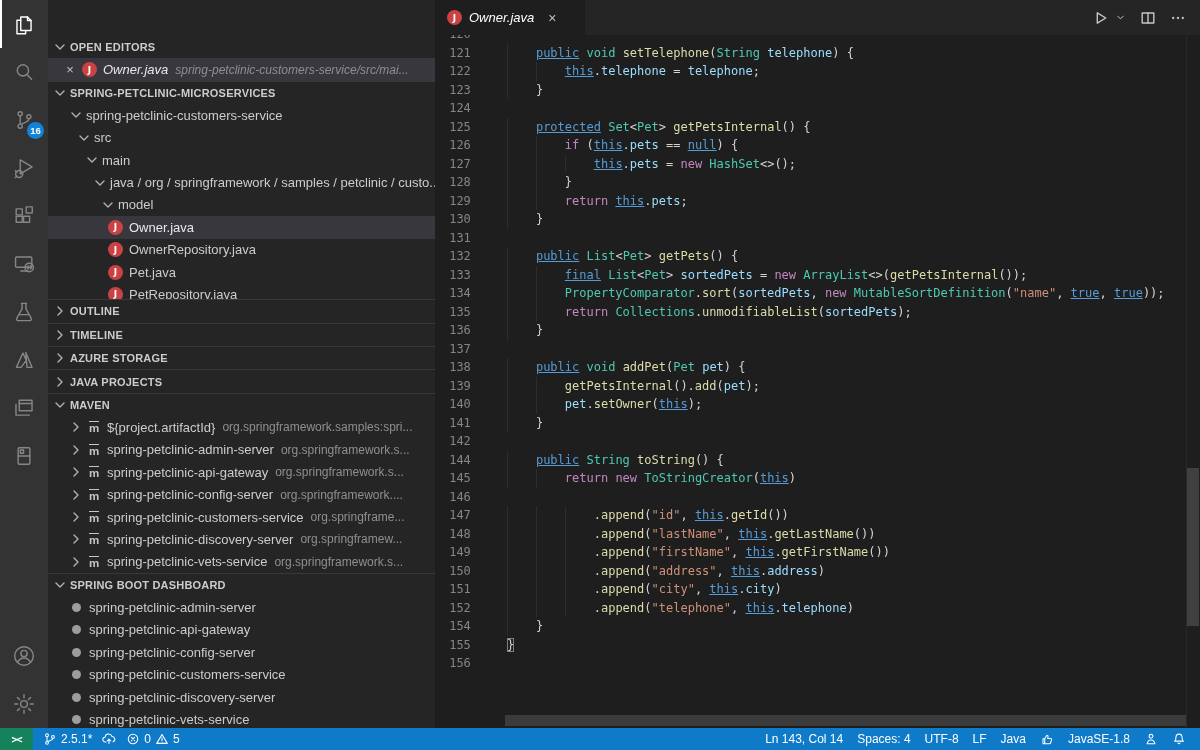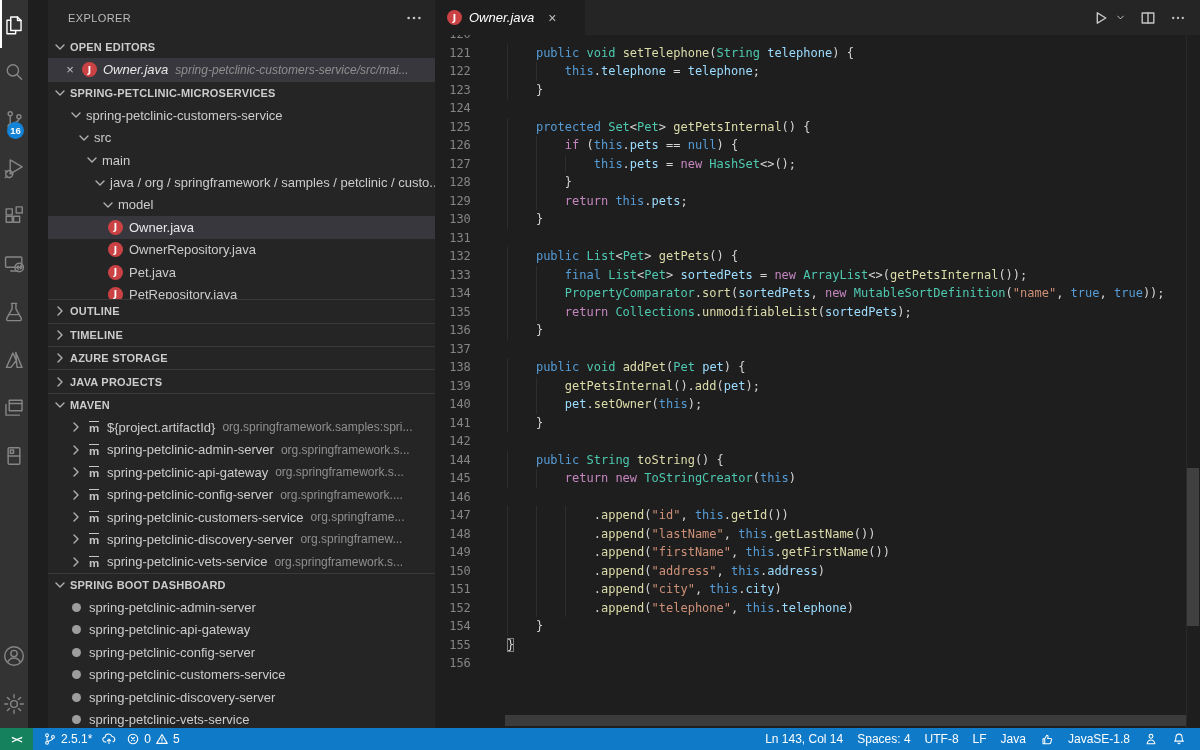--- a/index.html
+++ b/index.html
@@ -3,21 +3,21 @@
 <meta charset="utf-8">
 <style>
   html,body{margin:0;padding:0;width:1200px;height:750px;overflow:hidden;background:#1e1e1e;
     font-family:"Liberation Sans","DejaVu Sans",sans-serif;-webkit-font-smoothing:antialiased;}
   #app{position:absolute;inset:0;}
   .icn svg{display:block;width:100%;height:100%;}
   .icn svg *{fill:none;stroke:currentColor;stroke-width:1.4;stroke-linecap:round;stroke-linejoin:round;}
   .icn svg .f{fill:currentColor;stroke:none;}
 
   
-  .activitybar{position:absolute;left:0;top:0;bottom:22px;width:28px;background:var(--activity-bg);display:flex;flex-direction:column;}
+  .activitybar{position:absolute;left:0;top:0;bottom:22px;width:48px;background:var(--activity-bg);display:flex;flex-direction:column;}
   .ab-item{position:relative;height:48px;display:flex;align-items:center;justify-content:center;color:#868686;cursor:pointer;}
   .ab-item.active{color:#ffffff;box-shadow:inset 2px 0 0 #ffffff;}
   .ab-item .icn{width:26px;height:26px;}
   .ab-item .icn svg *{stroke-width:1.3;}
   .ab-badge{position:absolute;right:4px;bottom:5px;min-width:17px;height:17px;border-radius:9px;background:var(--badge);
     color:#fff;font-size:9.5px;font-weight:700;display:flex;align-items:center;justify-content:center;}
   .ab-spacer{flex:1;}
 
   
   .sidebar{position:absolute;left:48px;top:0;bottom:22px;width:387px;background:var(--sidebar-bg);color:#cccccc;overflow:hidden;}
@@ -56,21 +56,21 @@
 
   .code-viewport{position:absolute;left:0;right:0;top:35px;bottom:0;overflow:hidden;}
   .code-scroll{position:absolute;left:0;right:0;top:-10px;}
   .code-line{position:relative;height:18.5px;line-height:18.5px;margin-right:14px;}
   .code-line .ln{position:absolute;left:0;width:50px;text-align:center;color:var(--lineno);
     font-family:"DejaVu Sans Mono",monospace;font-size:12px;}
   .code-line.current .ln{color:var(--lineno-active);}
   .code-line.current{box-shadow:inset 0 0 0 1px #3a3a3a;}
   .txt{position:relative;display:block;margin-left:72px;white-space:pre;font-family:"DejaVu Sans Mono",monospace;font-size:12px;color:#d4d4d4;}
   .guide{position:absolute;top:0;bottom:0;width:1px;background:rgba(255,255,255,0.07);}
-  .tk-kw{color:var(--kw);} .tk-ctl{color:var(--ctl);} .tk-typ{color:var(--typ);}
+  .tk-kw{color:var(--kw);text-decoration:underline;} .tk-ctl{color:var(--ctl);} .tk-typ{color:var(--typ);}
   .tk-fn{color:var(--fn);} .tk-var{color:var(--vr);} .tk-str{color:var(--str);} .tk-pln{color:var(--pun);}
   .bracket-box{box-shadow:inset 0 0 0 1px #808080;}
   .cursor{position:absolute;top:1px;width:1.5px;height:16px;background:#cfcfcf;}
   .bulb{position:absolute;left:53px;top:2px;width:14px;height:14px;color:var(--bulb);cursor:pointer;}
   .bulb svg .f{fill:var(--bulb);}
   .vtrack{position:absolute;right:13px;top:35px;bottom:0;width:1px;background:rgba(255,255,255,0.05);}
   .vthumb{position:absolute;right:1px;top:468px;width:12px;height:158px;background:rgba(121,121,121,0.38);cursor:pointer;}
   .hthumb{position:absolute;left:70px;right:14px;bottom:2px;height:11px;background:rgba(121,121,121,0.32);cursor:pointer;}
 
   
@@ -193,31 +193,20 @@
         <span class="icn">
           <svg viewBox="0 0 24 24">
             <circle cx="12" cy="12" r="3.1"></circle>
             <path d="M12 3.4v2.8M12 17.8v2.8M3.4 12h2.8M17.8 12h2.8M5.9 5.9l2 2M16.1 16.1l2 2M18.1 5.9l-2 2M7.9 16.1l-2 2"></path>
           </svg>
         </span>
       </div>
     </aside>
 
   <aside class="sidebar">
-    <div class="sidebar-title">
-      <span>EXPLORER</span>
-      <span class="grow"></span>
-      <span class="title-action icn" id="sidebarAction">
-          <svg viewBox="0 0 16 16">
-            <circle class="f" cx="3.2" cy="8" r="1.15"></circle>
-            <circle class="f" cx="8" cy="8" r="1.15"></circle>
-            <circle class="f" cx="12.8" cy="8" r="1.15"></circle>
-          </svg>
-        </span>
-    </div>
     <div class="rows" id="sidebarRows">
         <div class="row section">
           <span class="icn chev">
             <svg viewBox="0 0 16 16">
               <path d="M4 6l4 4 4-4"></path>
             </svg>
           </span>
           <span class="lbl">OPEN EDITORS</span>
         </div>
         <div class="row sel italic" style="padding-left: 14px;">

